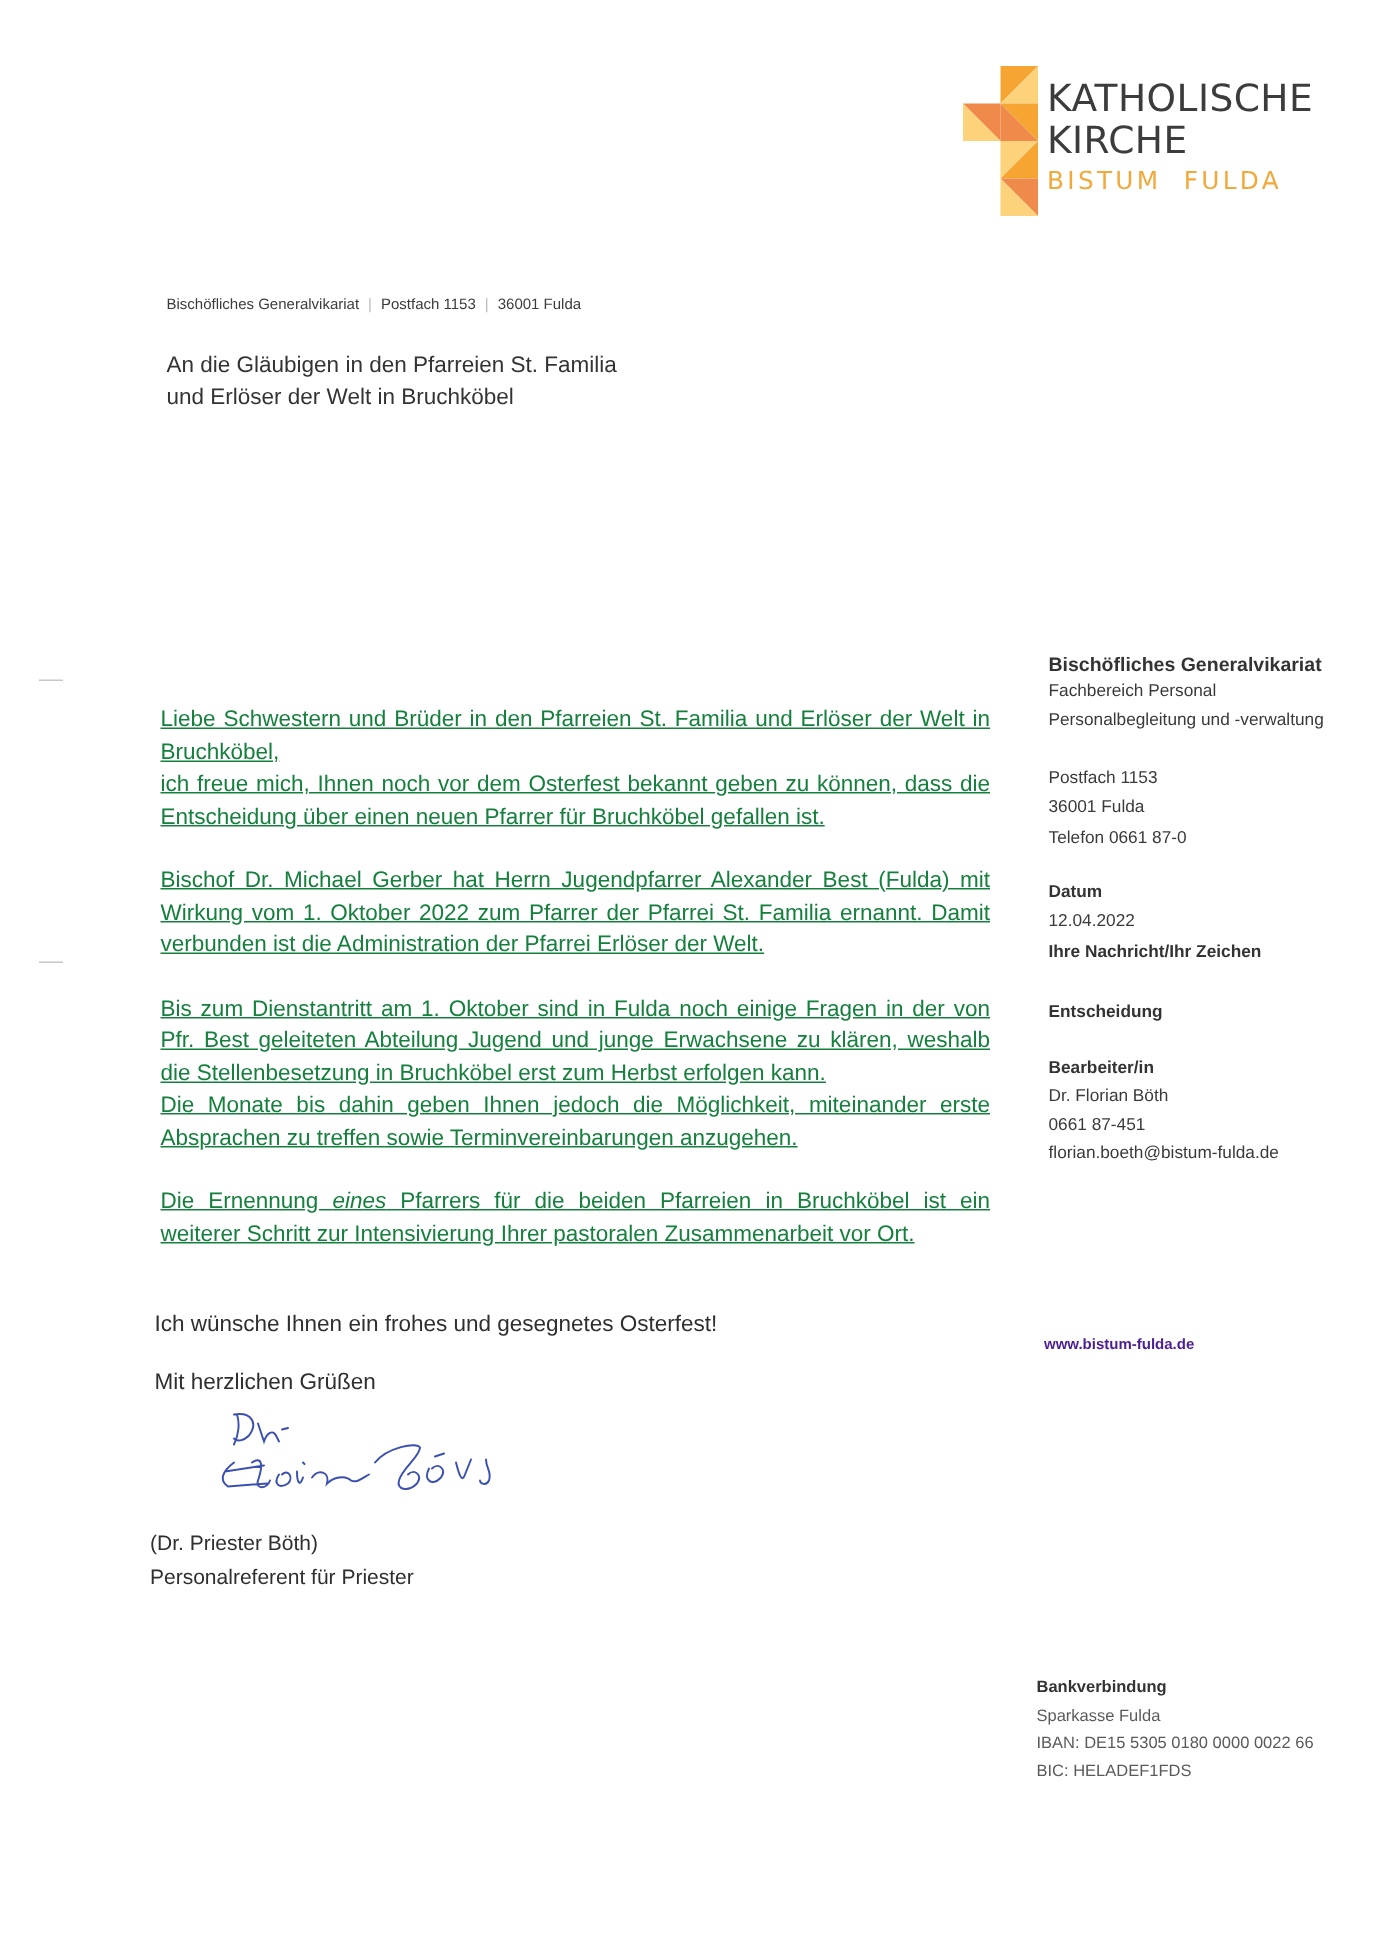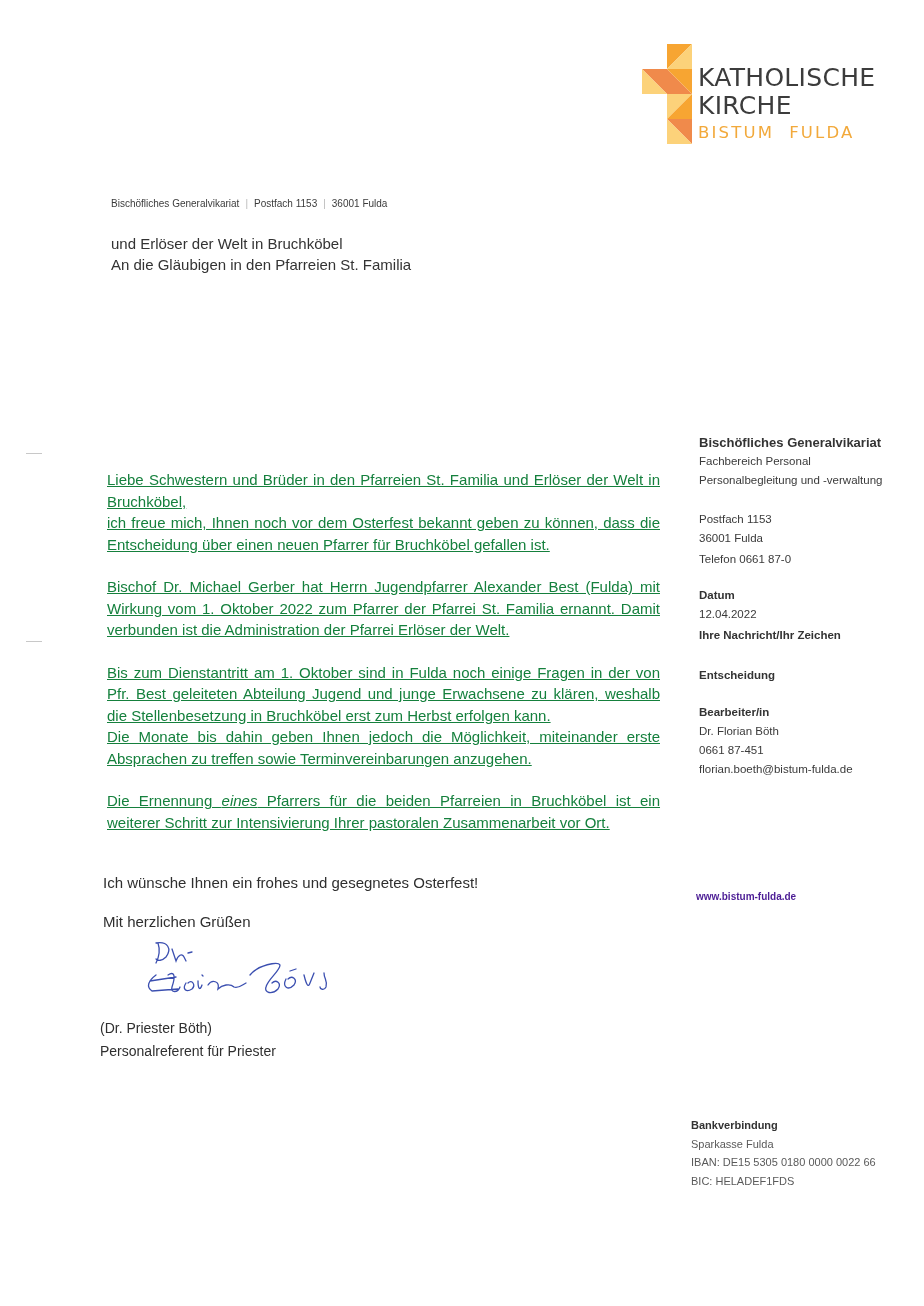--- a/index.html
+++ b/index.html
@@ -5,21 +5,21 @@
   html, body { margin: 0; padding: 0; background: #ffffff; }
   body {
     width: 924px; height: 1306px; position: relative; overflow: hidden;
     font-family: "Liberation Sans", "DejaVu Sans", sans-serif;
     color: #2e2e2e;
   }
   .abs { position: absolute; }
 
   
   #logo-cross { position: absolute; left: 642px; top: 44px; width: 50px; height: 100px; }
-  #logo-text { position: absolute; left: 698px; top: 64px; }
+  #logo-text { position: absolute; left: 698px; top: 52px; }
   .logo-line1, .logo-line2 {
     font-family: "DejaVu Sans", sans-serif; font-size: 25px; letter-spacing: 0.3px;
     color: #3c3c3c; line-height: 28px; font-weight: normal;
   }
   .logo-line3 {
     font-family: "DejaVu Sans", sans-serif; font-size: 16.5px; letter-spacing: 2.2px;
     color: #f2a93b; margin-top: 3px; line-height: 20px;
   }
 
   
@@ -75,22 +75,22 @@
   <div class="logo-line1">KATHOLISCHE</div>
   <div class="logo-line2">KIRCHE</div>
   <div class="logo-line3" style="white-space:pre">BISTUM  FULDA</div>
 </div>
 
 <div id="sender-line" class="abs">
   <span>Bischöfliches Generalvikariat</span><span class="sep">|</span><span>Postfach 1153</span><span class="sep">|</span><span>36001 Fulda</span>
 </div>
 
 <div id="recipient" class="abs">
+  <div>An die Gläubigen in den Pfarreien St. Familia</div>
   <div>und Erlöser der Welt in Bruchköbel</div>
-  <div>An die Gläubigen in den Pfarreien St. Familia</div>
 </div>
 
 <div class="fold-mark" style="top:453px"></div>
 <div class="fold-mark" style="top:641px"></div>
 
 <div id="info" class="abs">
   <div class="title">Bischöfliches Generalvikariat</div>
   <div>Fachbereich Personal</div>
   <div>Personalbegleitung und -verwaltung</div>
   <div style="height:20px"></div>

